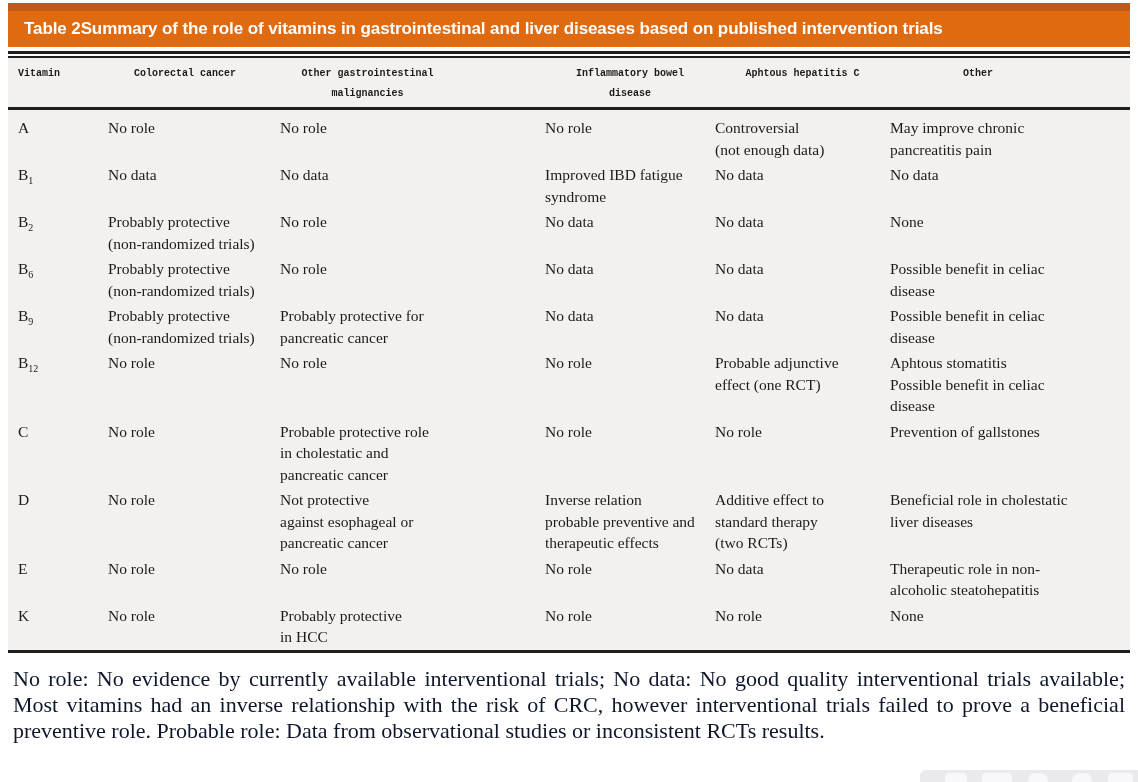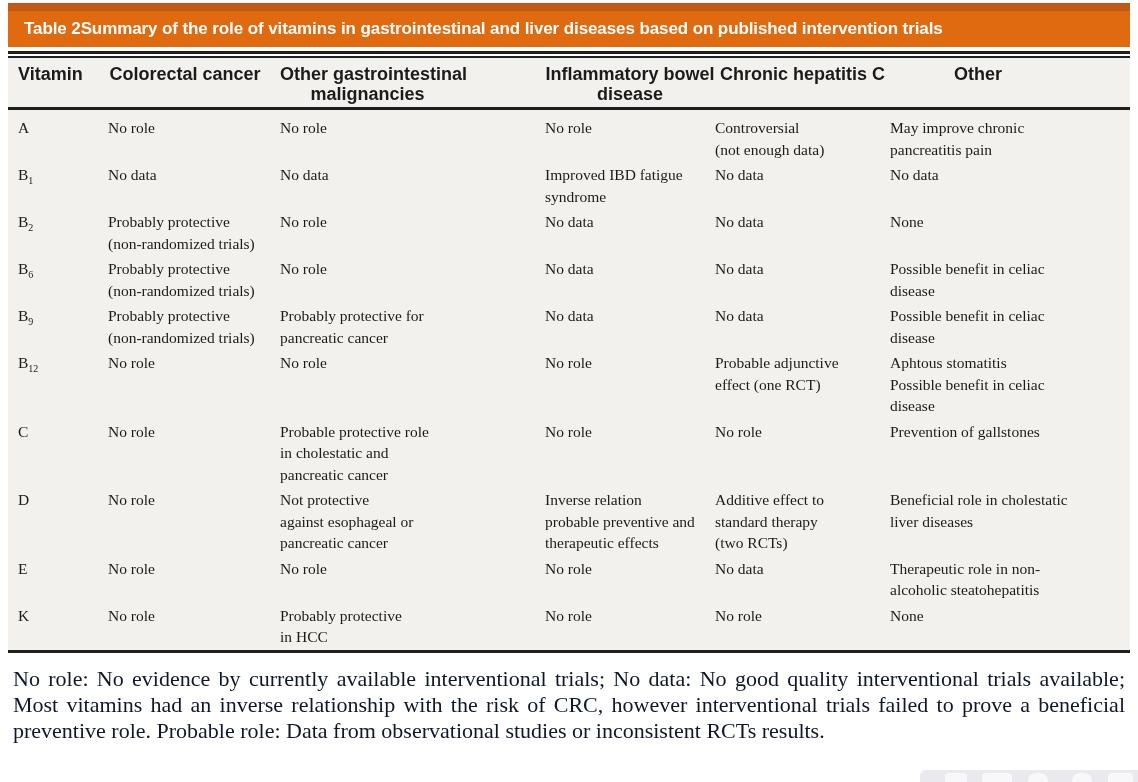--- a/index.html
+++ b/index.html
@@ -43,22 +43,22 @@
 
   
   table.data-table{
     width:1122px;
     border-collapse:collapse;
     table-layout:fixed;
     background:var(--table-bg);
     border-bottom:3px solid var(--rule-black);
   }
   .data-table th{
-    font-family:Liberation Sans, sans-serif;
-    font-weight:bold;font-size:18px;line-height:20px;
+    font-family:Liberation Mono, monospace;
+    font-weight:bold;font-size:10px;line-height:20px;
     padding:6px 0 3px 0;
     text-align:center;vertical-align:top;
     white-space:pre;
     border-bottom:3px solid var(--rule-black);
   }
   .data-table td{
     font-size:15.5px;line-height:21.5px;
     padding:2px 0 2px 0;
     text-align:left;vertical-align:top;
     white-space:pre;
@@ -125,21 +125,21 @@
           <col style="width:240px">
       </colgroup>
       <thead>
         <tr>
           <th>Vitamin</th>
           <th>Colorectal cancer</th>
           <th>Other gastrointestinal
 malignancies</th>
           <th>Inflammatory bowel
 disease</th>
-          <th>Chronic hepatitis C</th>
+          <th>Aphtous hepatitis C</th>
           <th>Other</th>
         </tr>
       </thead>
       <tbody id="tbody">
           <tr>
             <td class="vit"><span>A</span><sub></sub></td>
             <td>No role</td>
             <td>No role</td>
             <td>No role</td>
             <td>Controversial

